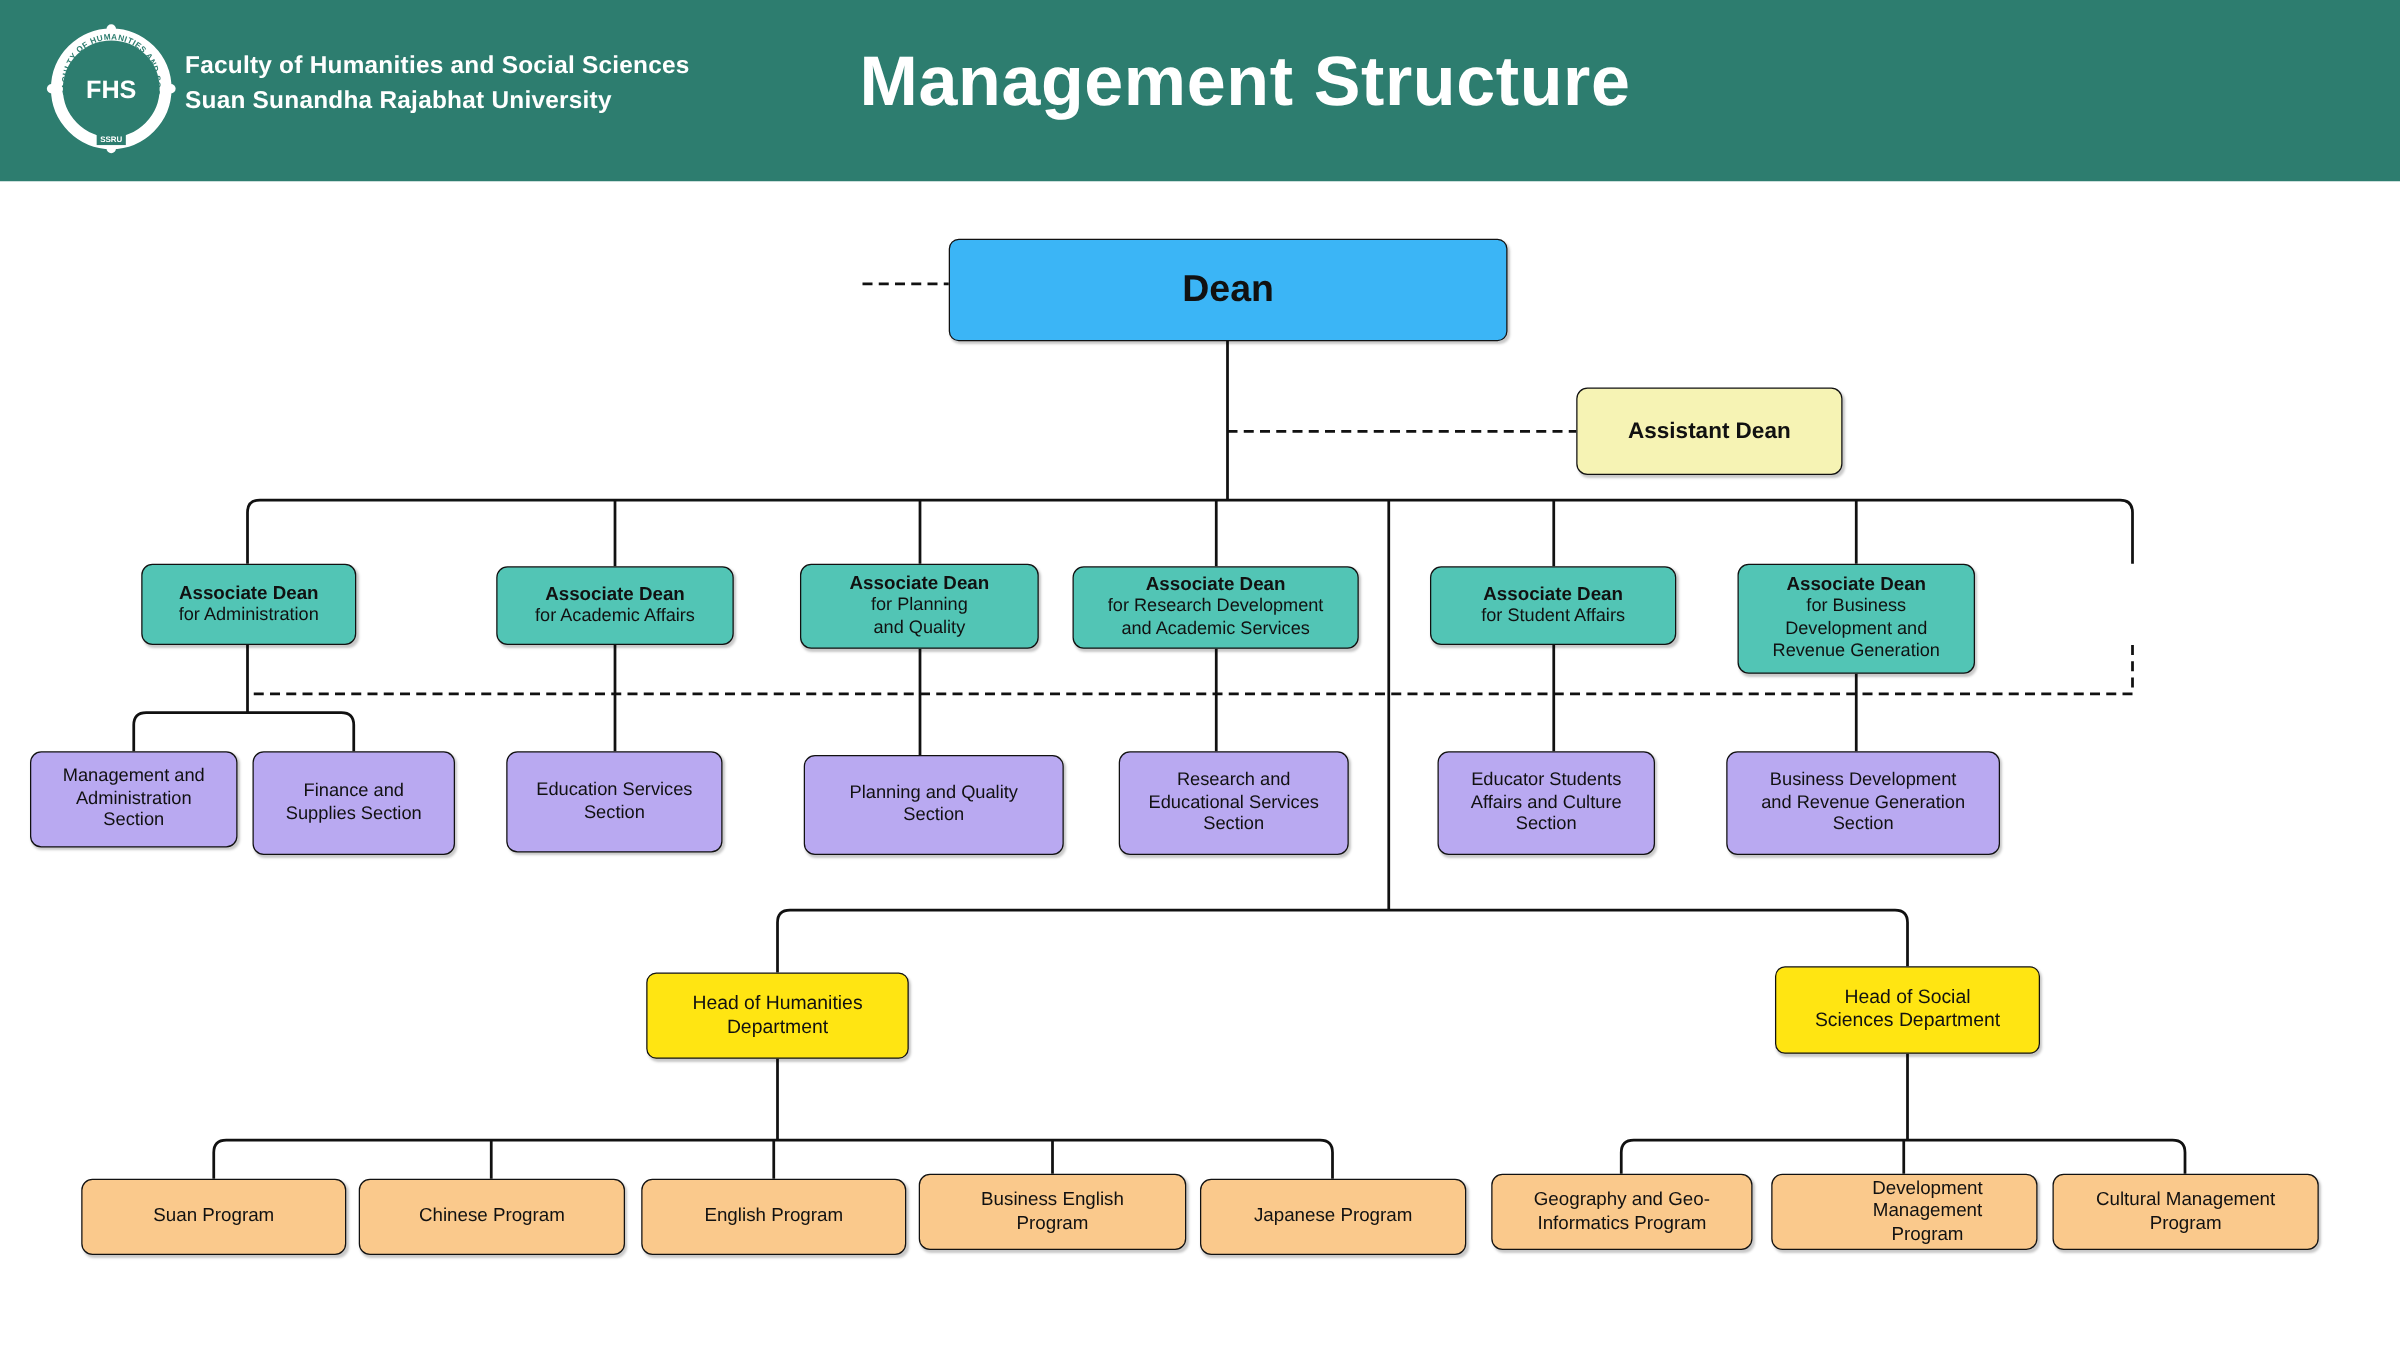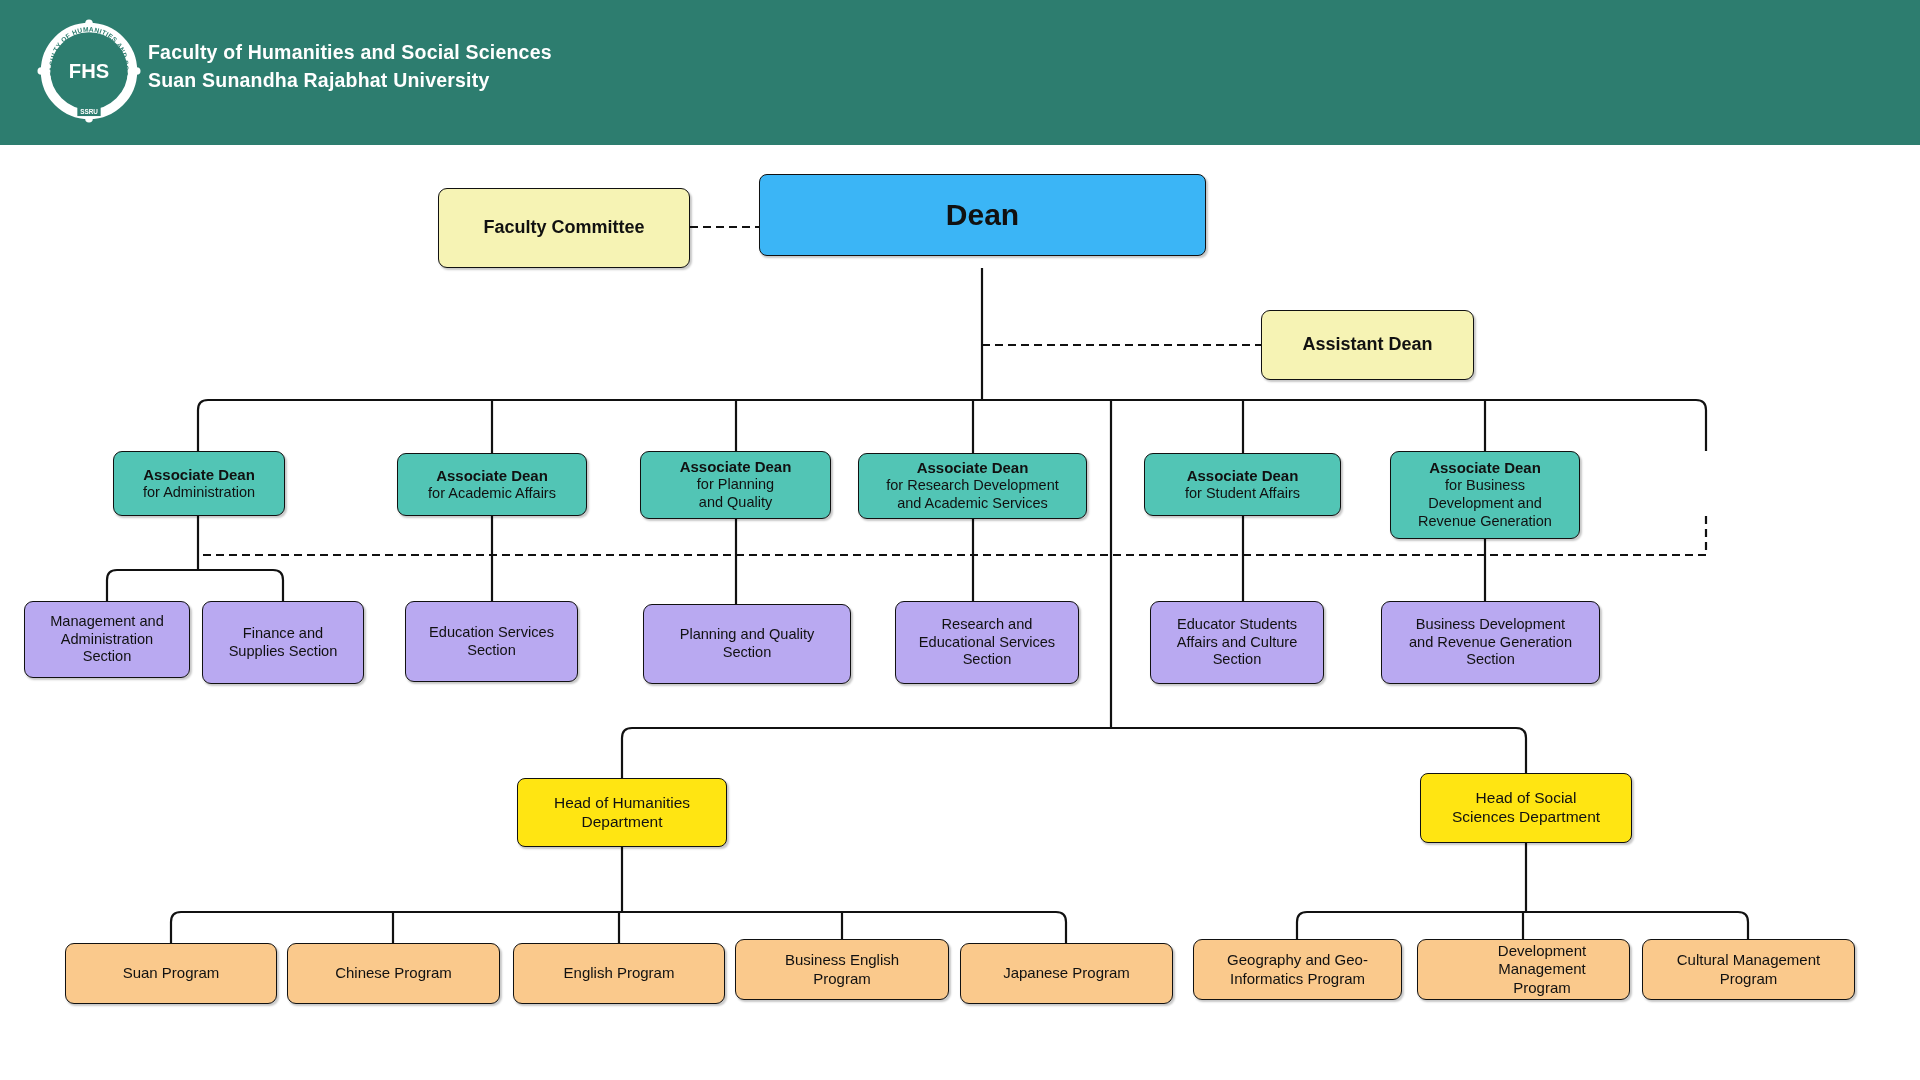--- a/index.html
+++ b/index.html
@@ -23,21 +23,21 @@
 
   .c-pale{background:#F6F3B4;}
   .c-blue{background:#3BB5F6;}
   .c-teal{background:#52C5B5;}
   .c-purple{background:#B9A9F1;}
   .c-yellow{background:#FFE512;}
   .c-orange{background:#FAC98C;}
 
   
   #fc  {left:438px;top:188px;width:252px;height:80px;font-size:18px;}
-  #dean{left:759px;top:174px;width:447px;height:82px;font-size:30px;border-radius:8px;}
+  #dean{left:759px;top:191px;width:447px;height:82px;font-size:30px;border-radius:8px;}
   #asst{left:1261px;top:310px;width:213px;height:70px;font-size:18px;}
 
   
   .adt{font-size:15px;} .ads{font-size:14.5px;}
   #ad0{left:113px; top:451px;width:172px;height:65px;}
   #ad1{left:397px; top:453px;width:190px;height:63px;}
   #ad2{left:640px; top:451px;width:191px;height:68px;}
   #ad3{left:858px; top:453px;width:229px;height:66px;}
   #ad4{left:1144px;top:453px;width:197px;height:63px;}
   #ad5{left:1390px;top:451px;width:190px;height:88px;}
@@ -90,20 +90,21 @@
         <textPath href="#ringpath">FACULTY OF HUMANITIES AND SOCIAL SCIENCES</textPath>
       </text>
       <text x="50" y="57" text-anchor="middle" font-size="19" font-weight="bold" fill="#ffffff">FHS</text>
       <rect x="39" y="83.5" width="22" height="9" fill="#2D7D6F"></rect>
       <text x="50" y="90.5" text-anchor="middle" font-size="6" font-weight="bold" fill="#ffffff">SSRU</text>
     </svg>
     <div id="orgname">
       <div>Faculty of Humanities and Social Sciences</div>
       <div>Suan Sunandha Rajabhat University</div>
     </div>
+    <div id="pagetitle">Management Structure</div>
   </div>
 
   <svg id="wires" viewBox="0 0 1920 1080">
     <g stroke="#111" stroke-width="2.2" fill="none">
 
       <path d="M982,268 L982,400"></path>
 
       <path d="M198,451 L198,410 Q198,400 208,400 L1696,400 Q1706,400 1706,410 L1706,451"></path>
 
       <path d="M492,400 L492,453"></path>
@@ -138,23 +139,20 @@
     <g stroke="#111" stroke-width="2.2" fill="none" stroke-dasharray="8 5">
 
       <path d="M690,227 L759,227"></path>
 
       <path d="M982,345 L1261,345"></path>
 
       <path d="M1706,516 L1706,555 L198,555"></path>
     </g>
   </svg>
 
-  <div class="box c-pale" id="fc">
-    <div class="bt">Faculty Committee</div>
-  </div>
 
   <div class="box c-blue" id="dean">
     <div class="bt">Dean</div>
   </div>
 
   <div class="box c-pale" id="asst">
     <div class="bt">Assistant Dean</div>
   </div>
 
   <div class="box c-teal" id="ad0">

